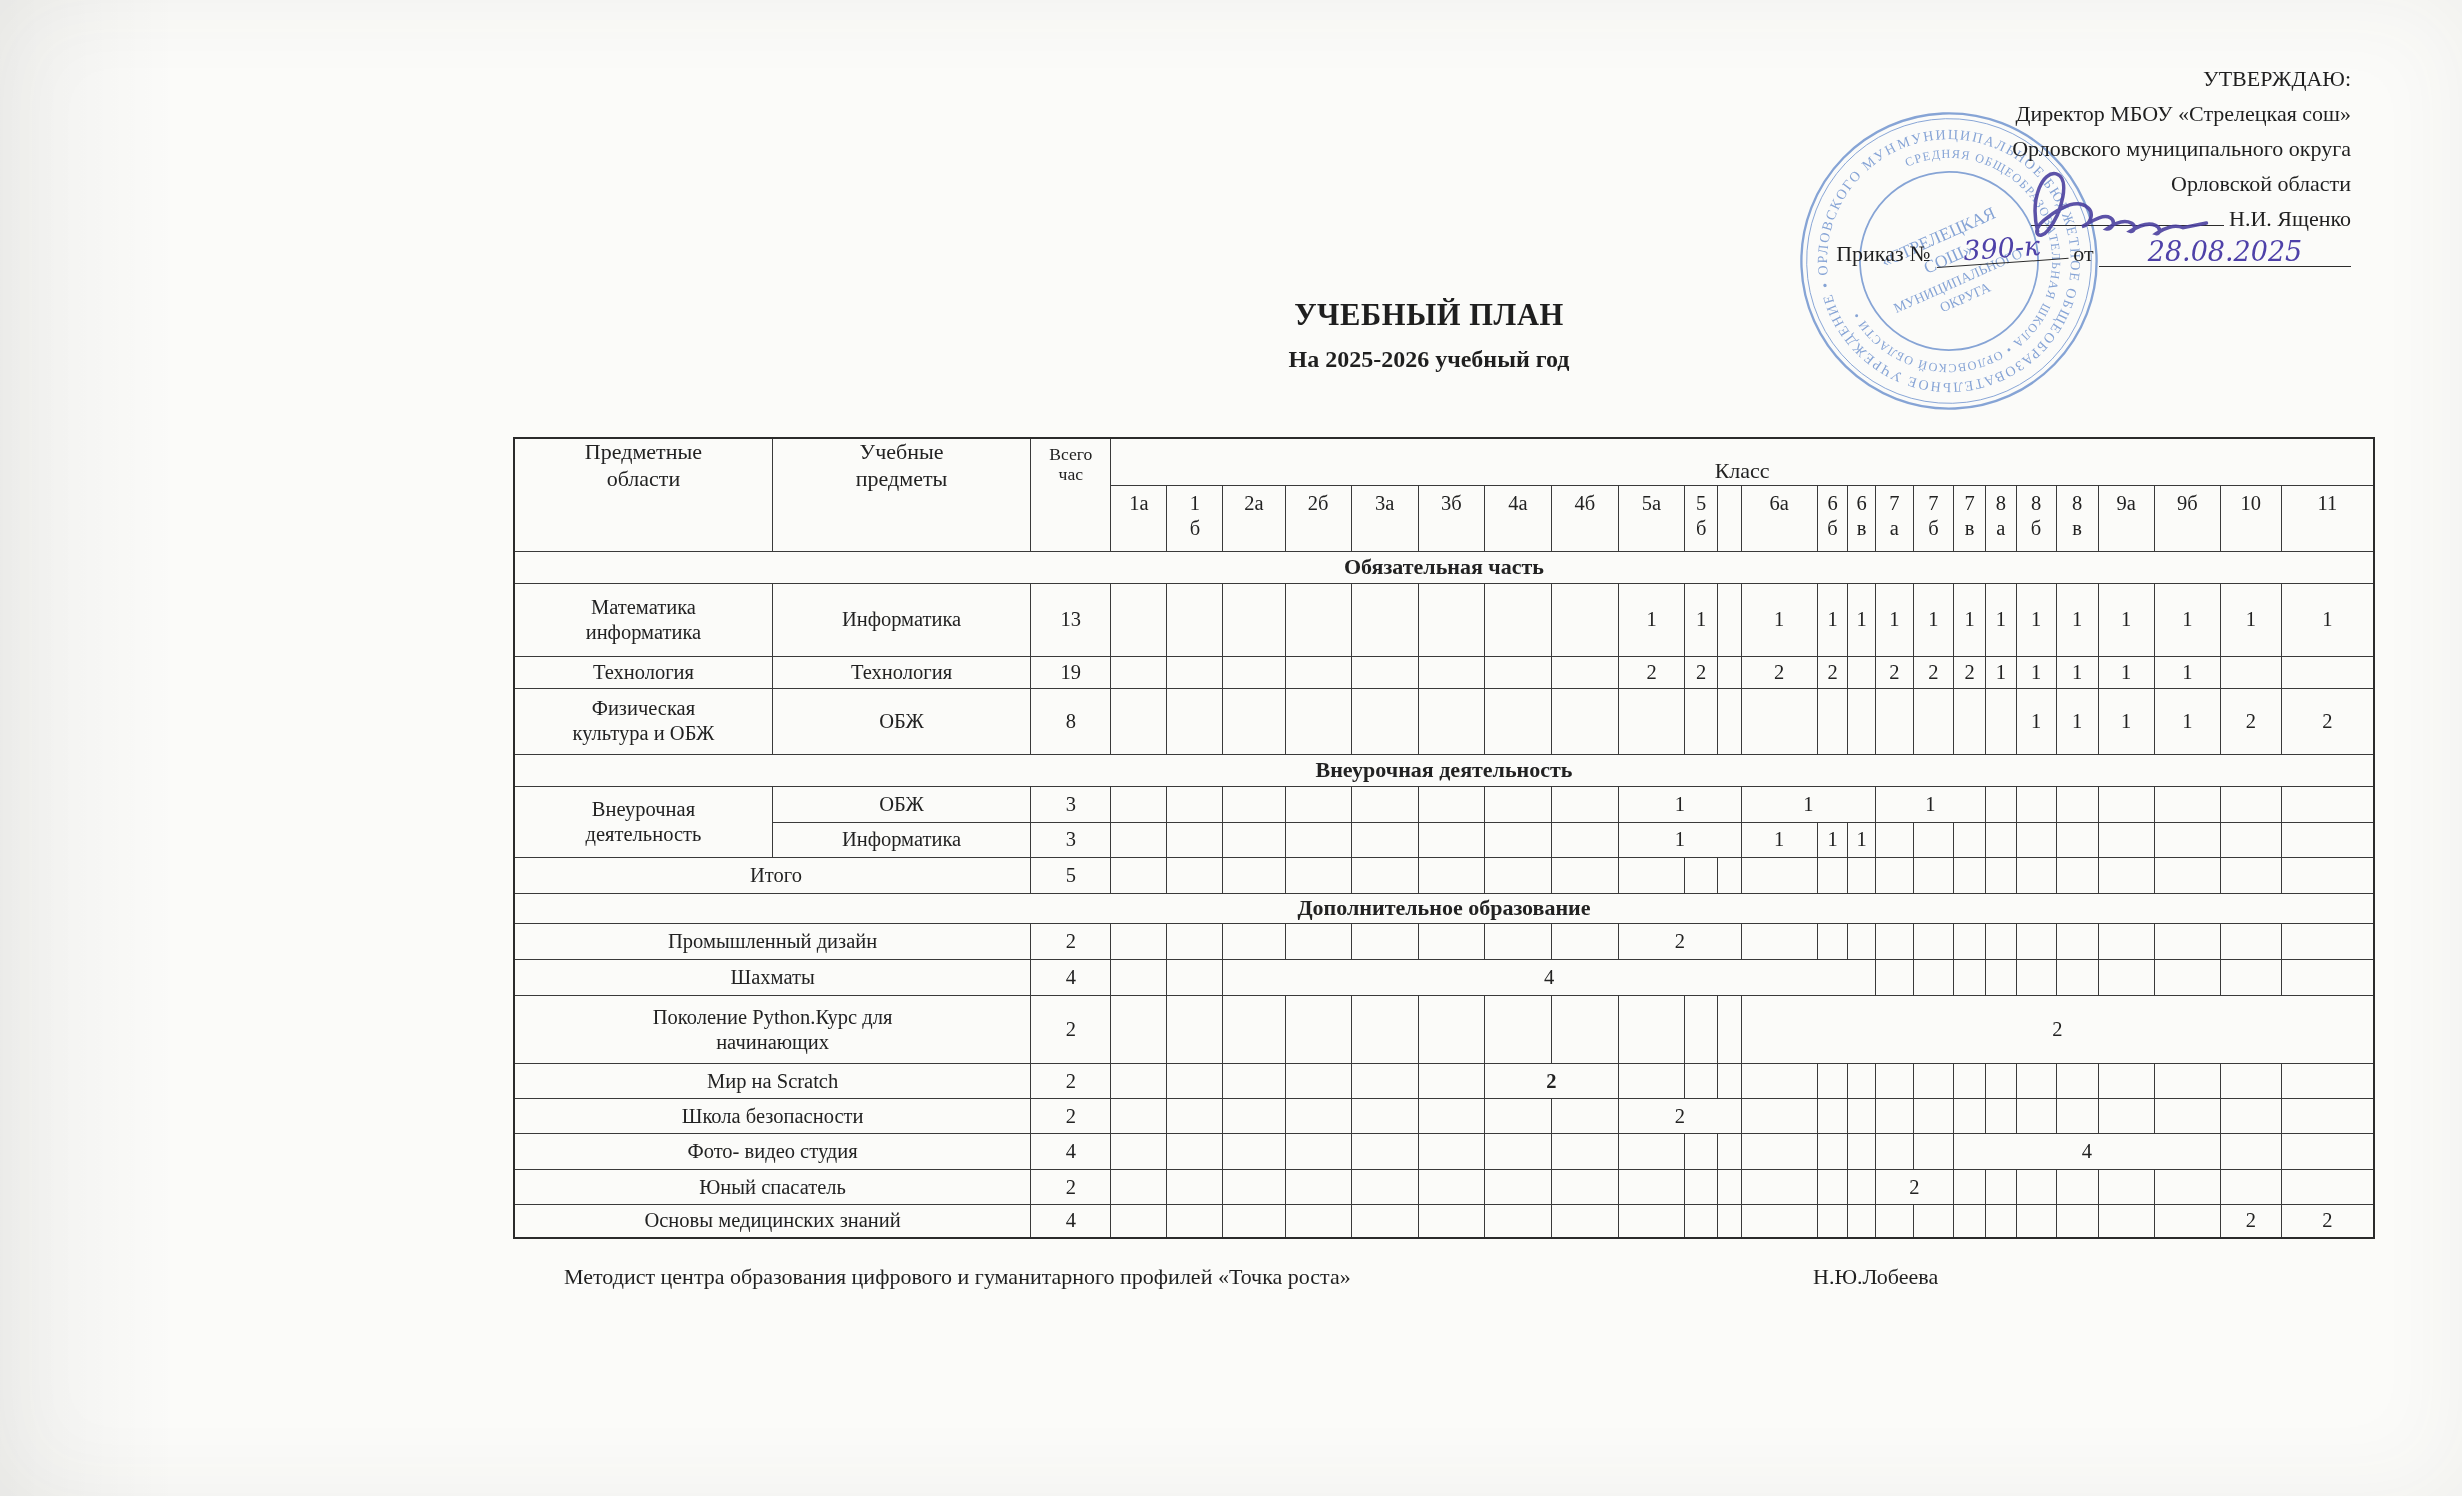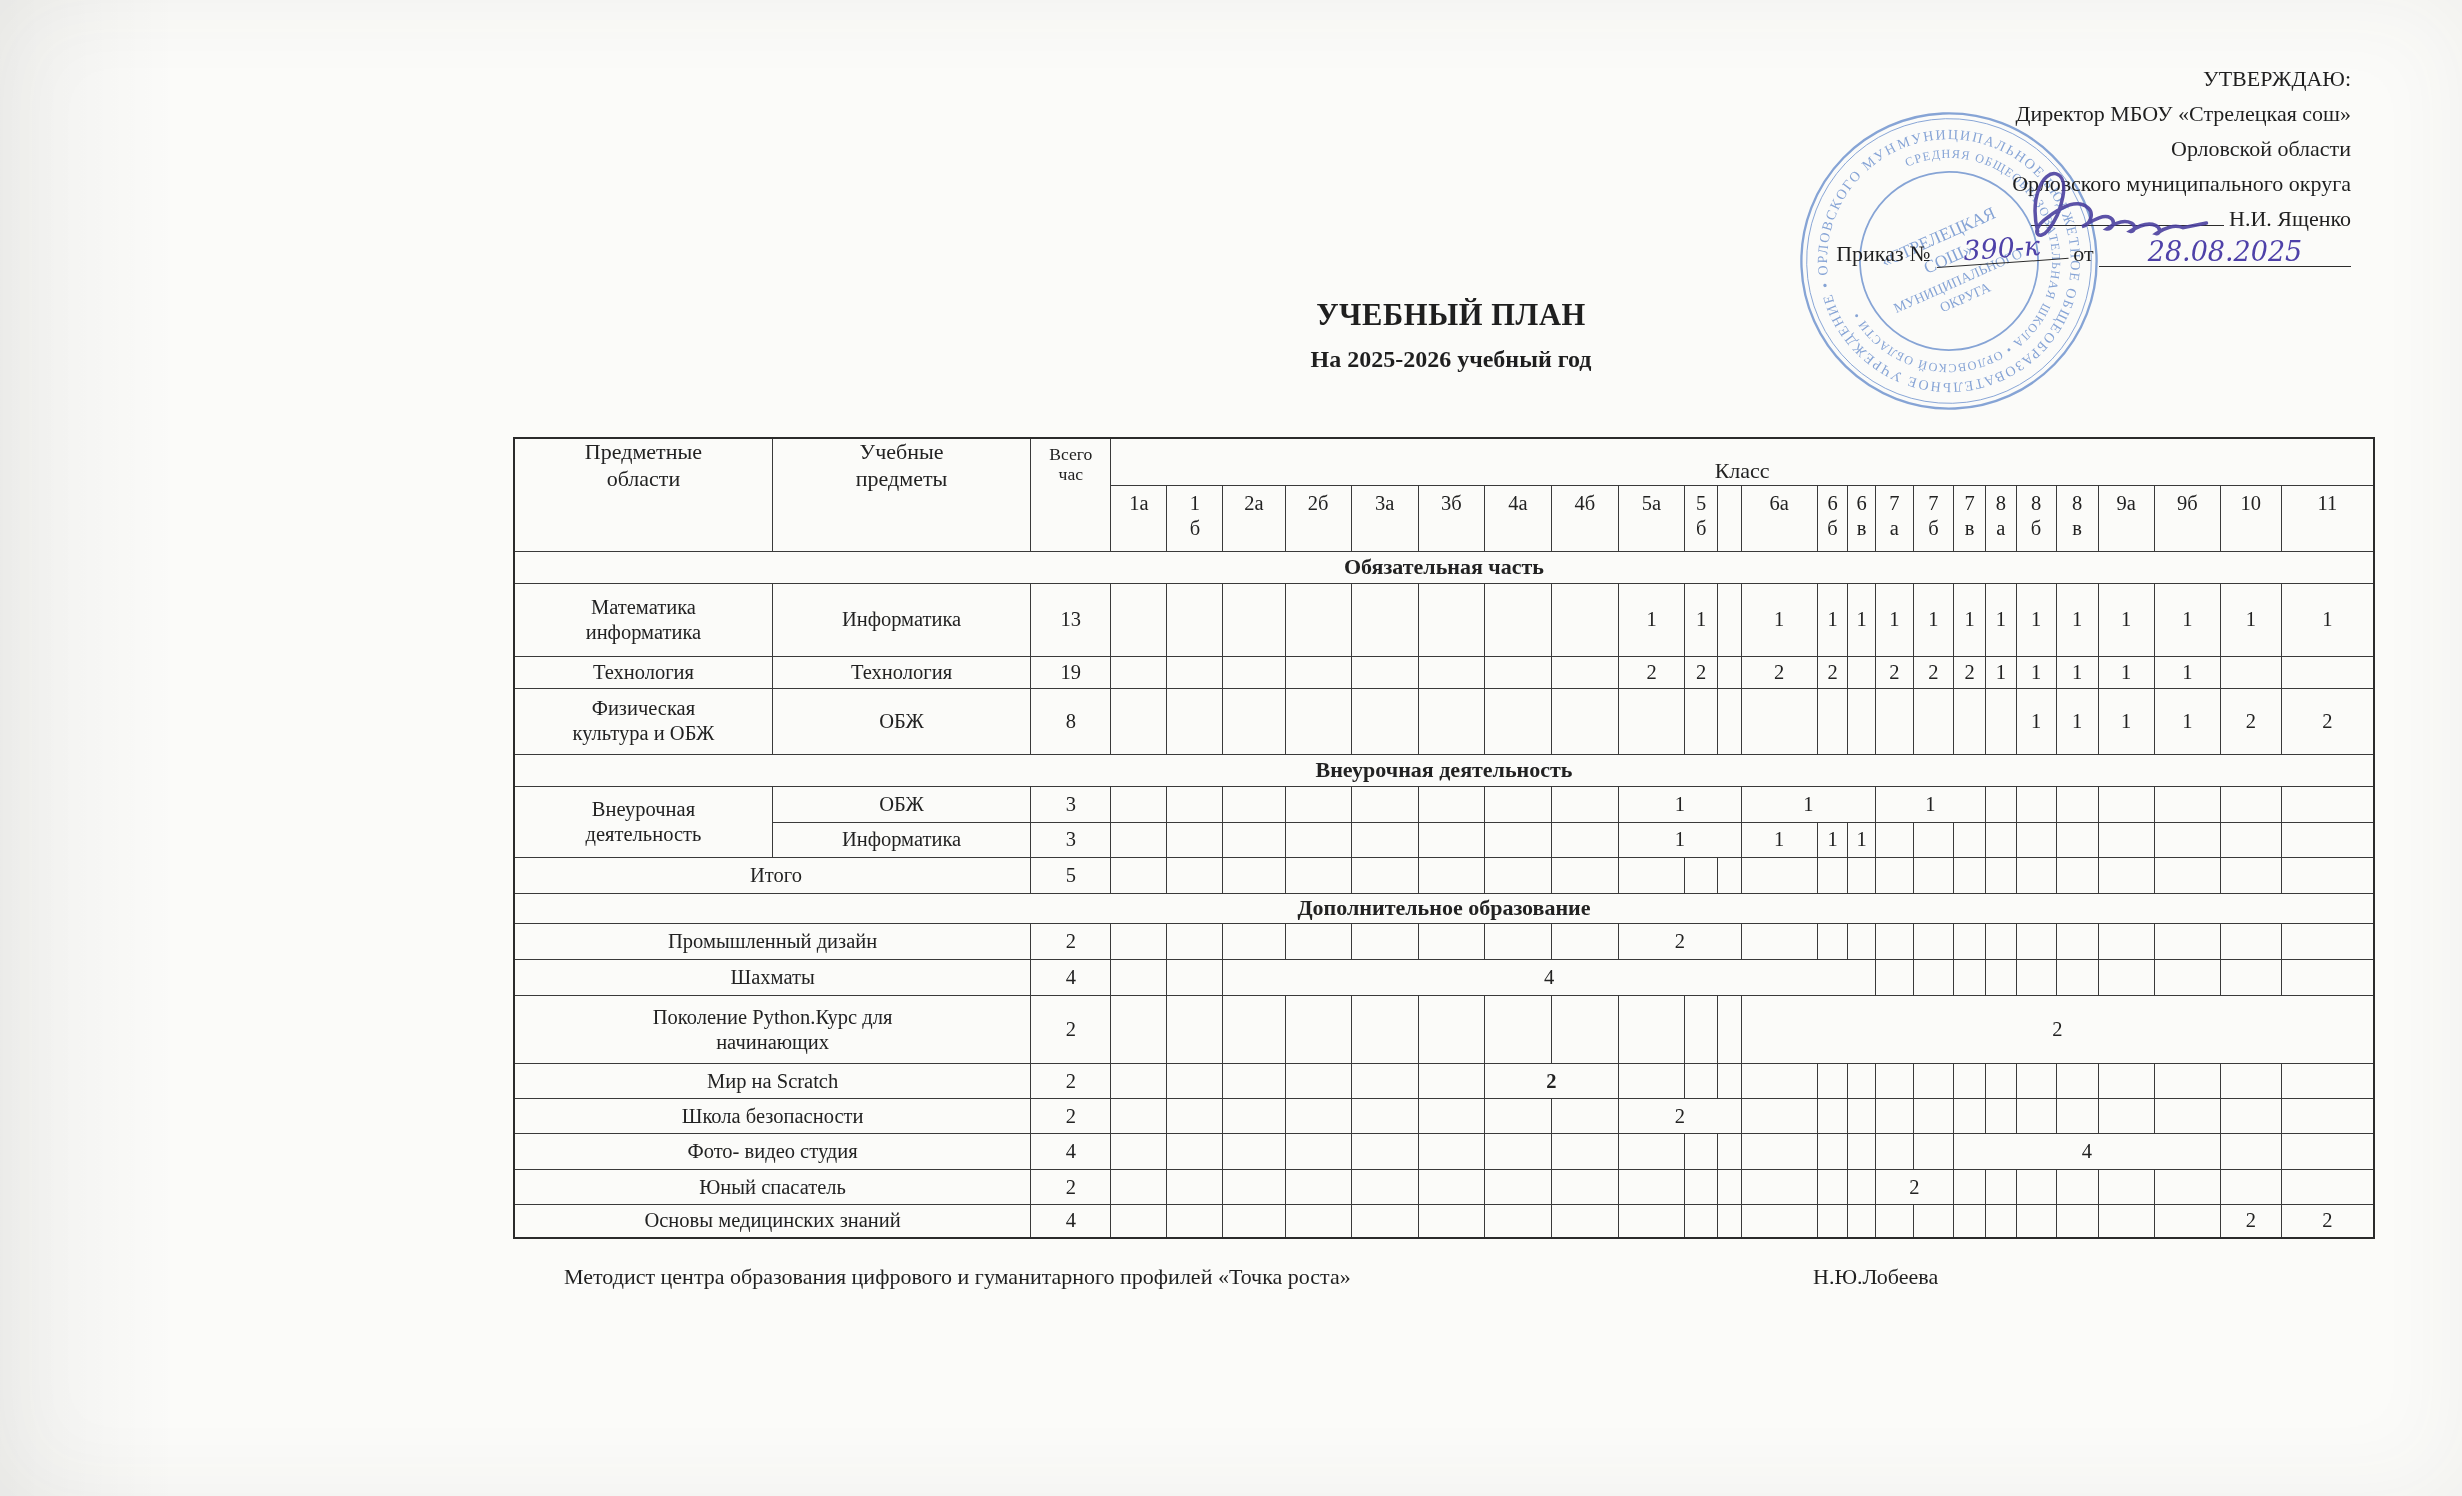--- a/index.html
+++ b/index.html
@@ -27,21 +27,21 @@
   }
   .hand-slot{display:inline-block; border-bottom:1.8px solid #2c2c2c; text-align:center; line-height:23.5px; vertical-align:baseline;}
   .slot-num{width:132px; transform:rotate(-4deg) translateY(-3.5px);}
   .slot-date{width:252px; transform:rotate(-2deg) translateY(-4deg);}
   .sig-svg{position:absolute; left:-17.6px; top:-63px; z-index:4;}
 
   
   .stamp{position:absolute; left:1785px; top:97px; z-index:2; opacity:.62; pointer-events:none;}
 
   
-  .titles{position:absolute; left:513px; top:298px; width:1876px; text-align:center; z-index:3;}
+  .titles{position:absolute; left:491px; top:298px; width:1876px; text-align:center; z-index:3;}
   .t1{font-size:30.5px; font-weight:bold; letter-spacing:0.6px;}
   .t2{font-size:24px; font-weight:bold; margin-top:14px;}
   .t3{font-size:24px; font-weight:bold; margin-top:13px;}
 
   
   .tblwrap{position:absolute; left:513px; top:437px; z-index:3;}
   table{border-collapse:collapse; table-layout:fixed; width:1862px; border:2.3px solid #2b2b2b; background:transparent;}
   th,td{
     border:1.2px solid #3a3a3a; padding:0 2.3px; text-align:center;
     font-size:20.5px; font-weight:normal; line-height:1.22;
@@ -80,22 +80,22 @@
     <text x="280" y="245" text-anchor="middle" font-size="30" fill="#3f6fc0" stroke="none">«СТРЕЛЕЦКАЯ</text>
     <text x="280" y="285" text-anchor="middle" font-size="30" fill="#3f6fc0" stroke="none">СОШ»</text>
     <text x="280" y="325" text-anchor="middle" font-size="24" fill="#3f6fc0" stroke="none">МУНИЦИПАЛЬНОГО</text>
     <text x="280" y="356" text-anchor="middle" font-size="24" fill="#3f6fc0" stroke="none">ОКРУГА</text>
   </g>
 </svg>
 
 <div class="approval">
   <div>УТВЕРЖДАЮ:</div>
   <div>Директор МБОУ «Стрелецкая сош»</div>
+  <div>Орловского муниципального округа</div>
   <div>Орловской области</div>
-  <div>Орловского муниципального округа</div>
   <div>
     <span class="sig-row">
       <span class="sig-line">
         <svg class="sig-svg" width="211" height="94" viewBox="0 0 360 160">
           <path d="M42,118 C28,60 52,14 74,20 C98,27 84,86 60,116 C44,136 30,118 52,100 C86,72 112,64 128,78 C140,89 130,108 118,110 C136,100 154,88 166,95 C177,102 168,116 160,114 C174,104 190,98 202,104 C212,110 206,120 200,118 C214,109 230,102 243,108 C254,113 250,124 244,122 C258,112 276,106 290,112 L330,104" fill="none" stroke="#4a3f9f" stroke-width="6" stroke-linecap="round" opacity="0.9"></path>
         </svg>
       </span>
       <span>Н.И. Ященко</span>
     </span>
   </div>

